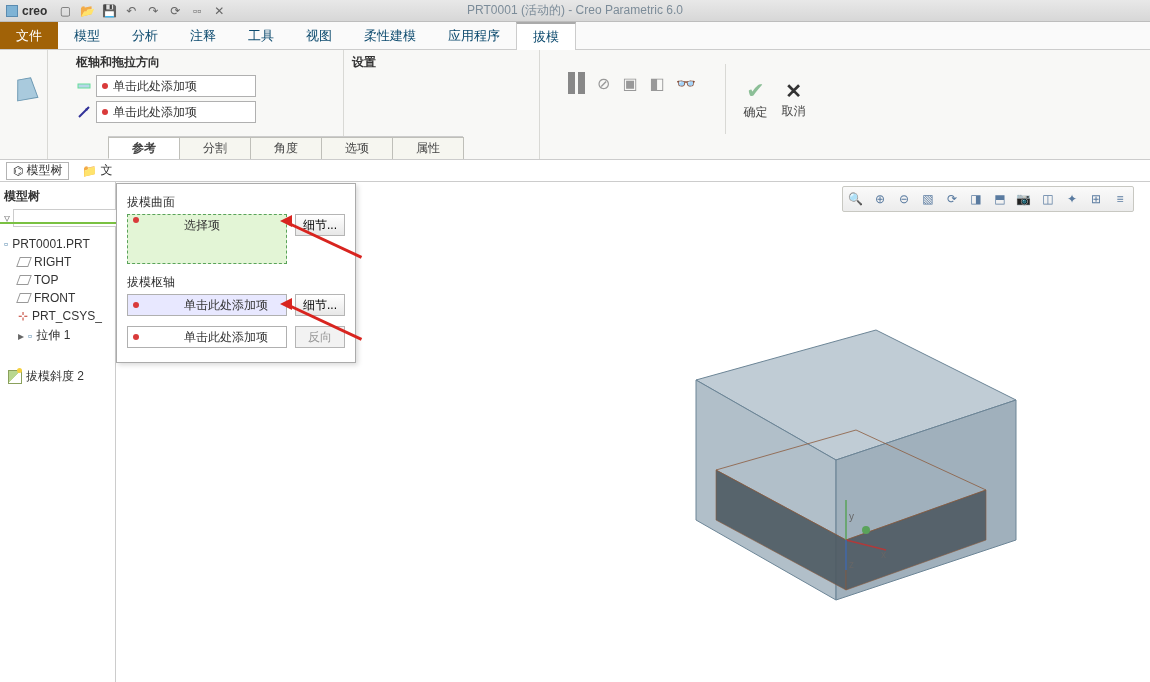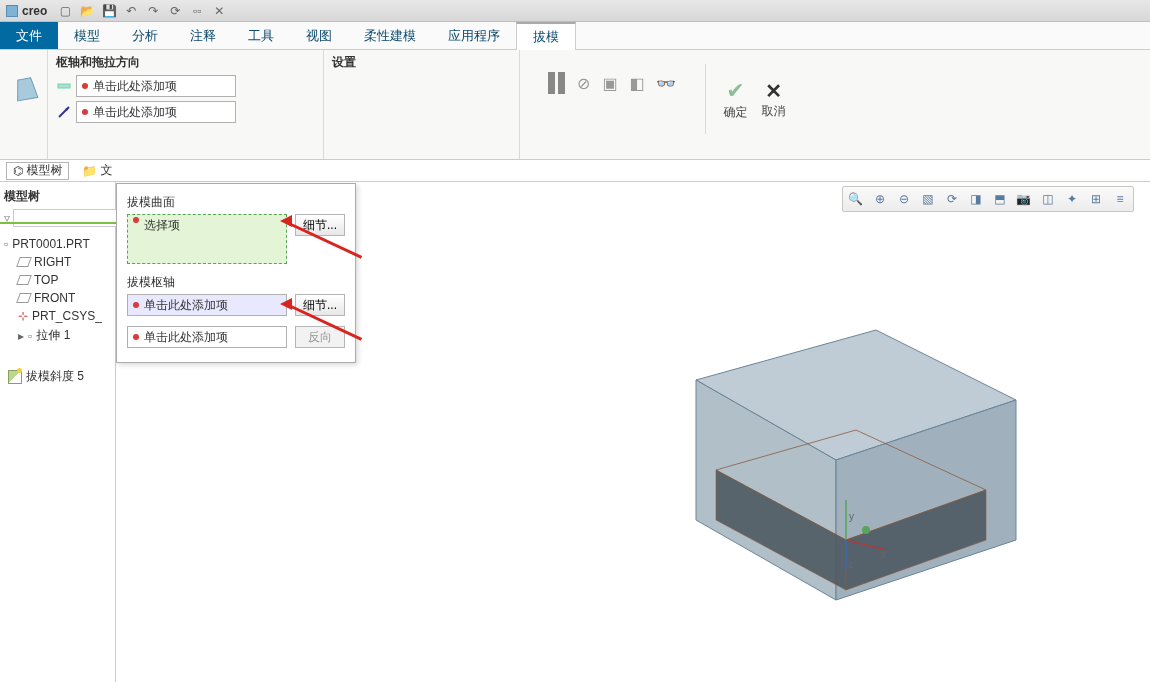--- a/index.html
+++ b/index.html
@@ -8,21 +8,21 @@
   .titlebar { height:22px; background: linear-gradient(#e8e8e8,#d7d7d7); display:flex; align-items:center; padding:0 6px; border-bottom:1px solid #bdbdbd;}
   .titlebar .logo-cube { width:12px; height:12px; background:#7fb3d5; border:1px solid #5a8bb0; margin-right:4px;}
   .titlebar .logo-text { font-weight:bold; color:#333; margin-right:10px;}
   .titlebar .qat { display:flex; gap:6px; align-items:center;}
   .qat-icon { width:16px; height:16px; display:flex; align-items:center; justify-content:center; color:#666;}
   .titlebar .spacer { flex:1; }
   .titlebar .wintitle { color:#7c8c99; font-size:12px; position:absolute; left:50%; transform:translateX(-50%);}
   
   .menubar { height:28px; background:#fafafa; border-bottom:1px solid #ccc; display:flex; align-items:stretch;}
   .menu-item { padding:0 16px; display:flex; align-items:center; font-size:13px; color:#0c4a6e; cursor:pointer;}
-  .menu-item.file { background:#0369a1; color:#fff;}
+  .menu-item.file { background:#a16207; color:#fff;}
   .menu-item.active { background:#fff; border-top:2px solid #aaa; border-left:1px solid #ccc; border-right:1px solid #ccc; margin-bottom:-1px;}
   
   .ribbon { height:110px; background:#f8f8f6; border-bottom:1px solid #ccc; display:flex; align-items:stretch; position:relative;}
   .ribbon-group { border-right:1px solid #d9d9d5; padding:4px 8px 0 8px; display:flex; flex-direction:column;}
   .rg-title { font-size:12px; color:#333; font-weight:bold; margin-bottom:4px;}
   .rg-content { flex:1; display:flex; flex-direction:column; gap:4px;}
   .iconbig { width:36px;height:70px; display:flex; align-items:center; justify-content:center;}
   .drafticon { width:28px;height:28px; transform:rotate(-10deg);}
   .ref-row { display:flex; align-items:center; gap:4px;}
   .ref-icon { width:16px;height:16px; display:flex; align-items:center; justify-content:center;}
@@ -59,21 +59,21 @@
   .plane-ico { width:12px;height:10px;border:1px solid #999; transform:skewX(-20deg);}
   .csys-ico { color:#c0392b; font-size:12px;}
   .annot { margin-top:20px; display:flex; align-items:center; gap:4px; padding:2px 4px;}
   .annot-ico { width:14px;height:14px; background:linear-gradient(135deg,#b9d78f 50%,transparent 50%); border:1px solid #8aa05c; position:relative;}
   .annot-ico::after { content:''; position:absolute; width:5px;height:5px; background:#f4d03f; top:-3px; left:8px; border-radius:50%;}
   
   .droppanel { position:absolute; top:183px; left:116px; width:240px; background:#fff; border:1px solid #ababab; box-shadow:2px 2px 5px rgba(0,0,0,.15); padding:10px 10px 14px 10px; z-index:5;}
   .dp-sec { margin-bottom:10px;}
   .dp-label { font-size:12px; color:#333; margin-bottom:3px;}
   .dp-row { display:flex; gap:8px; align-items:flex-start;}
-  .dp-field { flex:1; border:1px solid #b0b0b0; min-height:22px; display:flex; align-items:center; background:#fff;}
+  .dp-field { flex:1; border:1px solid #b0b0b0; min-height:22px; display:flex; align-items:center; background:#fff;gap:40px;}
   .dp-field.sel { border:1px dashed #5aa35a; background:#e3f5d6; height:50px; align-items:flex-start; padding-top:2px;}
   .dp-field.hinge { background:#e8e8ff;}
   .dp-btn { height:22px; width:50px; border:1px solid #b5b5b5; background:linear-gradient(#fff,#e7e7e7); font-size:12px; padding:0; cursor:pointer;}
   .dp-btn.disabled { color:#999; background:#f2f2f2;}
   
   .viewport { flex:1; position:relative; background:#fff;}
   .viewtoolbar { position:absolute; top:4px; right:16px; display:flex; gap:2px; border:1px solid #c8c8c2; background:linear-gradient(#fafafa,#ececec); padding:2px; border-radius:2px;}
   .vtbtn { width:22px;height:20px; display:flex;align-items:center;justify-content:center; font-size:12px; color:#5a7ba0;}
   
   .cube { position:absolute; left:540px; top:88px; width:380px; height:340px;}
@@ -91,20 +91,21 @@
   <div class="qat">
     <span class="qat-icon">▢</span>
     <span class="qat-icon">📂</span>
     <span class="qat-icon">💾</span>
     <span class="qat-icon">↶</span>
     <span class="qat-icon">↷</span>
     <span class="qat-icon">⟳</span>
     <span class="qat-icon">▫▫</span>
     <span class="qat-icon">✕</span>
   </div>
+  <div class="wintitle">PRT0001 (活动的) - Creo Parametric 6.0</div>
   <div class="spacer"></div>
 </div>
 
 <div class="menubar">
   <div class="menu-item file">文件</div>
   <div class="menu-item">模型</div>
   <div class="menu-item">分析</div>
   <div class="menu-item">注释</div>
   <div class="menu-item">工具</div>
   <div class="menu-item">视图</div>
@@ -114,21 +115,21 @@
 </div>
 
 <div class="ribbon">
   <div class="ribbon-group" style="width:48px;">
     <div class="iconbig">
       <svg class="drafticon" viewBox="0 0 30 30">
           <polygon points="4,26 26,26 22,4 8,4" fill="#a9cadd" stroke="#6c98b2"></polygon>
         </svg>
     </div>
   </div>
-  <div class="ribbon-group" style="width:276px;">
+  <div class="ribbon-group" style="width:276px;margin-left:20px;">
     <div class="rg-title">枢轴和拖拉方向</div>
     <div class="rg-content">
       <div class="ref-row">
         <div class="ref-icon">
             <svg width="16" height="16">
               <rect x="2" y="6" width="12" height="4" fill="#b6d7e8" stroke="#6d9"></rect>
             </svg>
           </div>
         <div class="ref-input">
             <div class="dot-red"></div>
@@ -170,20 +171,27 @@
     <div class="confirm-item">
       <div class="confirm-ok">✔</div>
       <div>确定</div>
     </div>
     <div class="confirm-item">
       <div class="confirm-x">✕</div>
       <div>取消</div>
     </div>
   </div>
 
+  <div class="subtabs">
+    <div class="subtab active">参考</div>
+    <div class="subtab">分割</div>
+    <div class="subtab">角度</div>
+    <div class="subtab">选项</div>
+    <div class="subtab">属性</div>
+  </div>
 </div>
 
 <div class="toolbar2">
   <div class="tb2btn active">
     <span>⌬</span>
     <span>模型树</span>
   </div>
   <div class="tb2btn">
     <span>📁</span>
     <span>文</span>
@@ -221,21 +229,21 @@
         </div>
       <div class="tree-row tree-indent">
         <span style="color:#666;">▸</span>
         <span style="color:#5a8bb0;">▫</span>
         <span>拉伸 1</span>
       </div>
     </div>
     <div class="curve-highlight"></div>
     <div class="annot">
       <div class="annot-ico"></div>
-      <span>拔模斜度 5</span>
+      <span>拔模斜度 2</span>
     </div>
   </div>
 
   <div class="viewport">
     <div class="viewtoolbar">
       <div class="vtbtn">🔍</div>
       <div class="vtbtn">⊕</div>
       <div class="vtbtn">⊖</div>
       <div class="vtbtn">▧</div>
       <div class="vtbtn">⟳</div>

